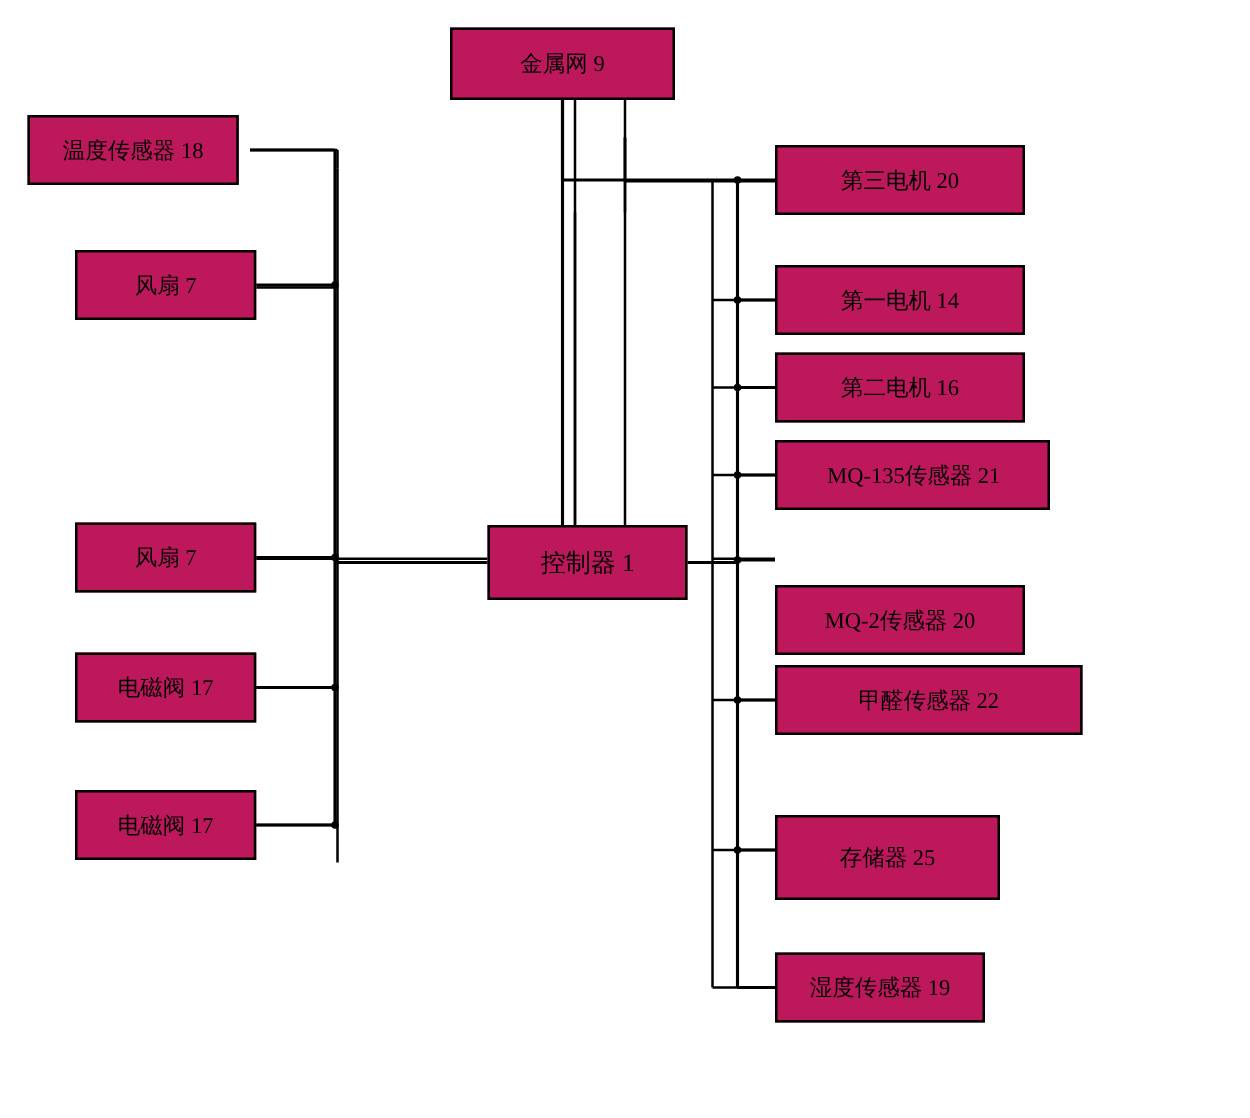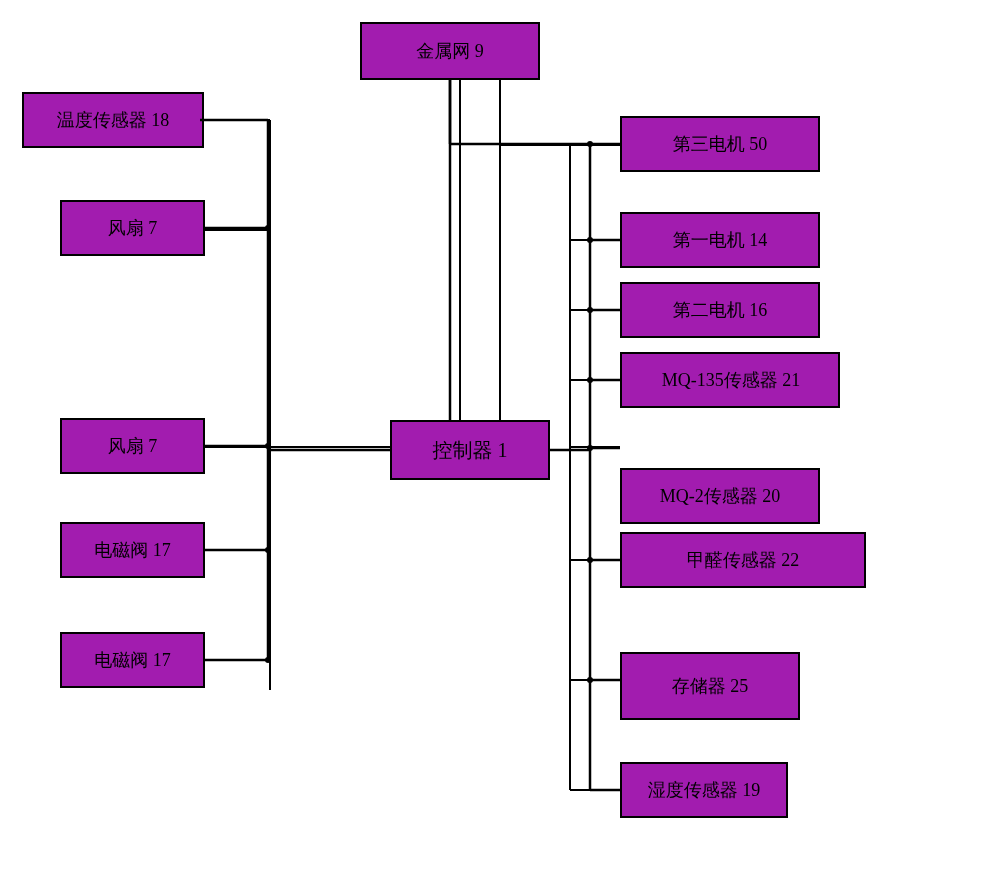--- a/index.html
+++ b/index.html
@@ -24,21 +24,21 @@
       top: 0; left: 0;
       width: 1000px;
       height: 894px;
       pointer-events: none;
     }
 
     
     .box {
       position: absolute;
       border: 2px solid #000;
-      background: #a21caf;
+      background: #be185d;
       display: flex;
       align-items: center;
       justify-content: center;
       text-align: center;
       font-size: 18px;
       font-weight: normal;
       white-space: nowrap;
       padding: 6px 10px;
     }
 
@@ -100,33 +100,33 @@
 
     <line x1="570" y1="790" x2="620" y2="790" stroke="#000" stroke-width="2"></line>
 
     <line x1="500" y1="80" x2="500" y2="145" stroke="#000" stroke-width="2"></line>
     <line x1="500" y1="145" x2="570" y2="145" stroke="#000" stroke-width="2"></line>
 
   </svg>
 
   <div class="box" style="left: 360px; top: 22px; width: 180px; height: 58px;">金属网 9</div>
 
-  <div class="box" style="left: 22px; top: 92px; width: 182px; height: 56px;">温度传感器 18</div>
+  <div class="box" style="left: 22px; top: 92px; width: 169px; height: 56px;">温度传感器 18</div>
 
   <div class="box" style="left: 60px; top: 200px; width: 145px; height: 56px;">风扇 7</div>
 
   <div class="box" style="left: 60px; top: 418px; width: 145px; height: 56px;">风扇 7</div>
 
   <div class="box" style="left: 60px; top: 522px; width: 145px; height: 56px;">电磁阀 17</div>
 
   <div class="box" style="left: 60px; top: 632px; width: 145px; height: 56px;">电磁阀 17</div>
 
   <div class="box box-controller" style="left: 390px; top: 420px; width: 160px; height: 60px;">控制器 1</div>
 
-  <div class="box" style="left: 620px; top: 116px; width: 200px; height: 56px;">第三电机 50</div>
+  <div class="box" style="left: 620px; top: 116px; width: 200px; height: 56px;">第三电机 20</div>
 
   <div class="box" style="left: 620px; top: 212px; width: 200px; height: 56px;">第一电机 14</div>
 
   <div class="box" style="left: 620px; top: 282px; width: 200px; height: 56px;">第二电机 16</div>
 
   <div class="box" style="left: 620px; top: 352px; width: 220px; height: 56px; padding-left: 12px;">MQ-135传感器 21</div>
 
   <div class="box" style="left: 620px; top: 420px; width: 200px; height: 56px; margin-top: 48px;">MQ-2传感器 20</div>
 
   <div class="box" style="left: 620px; top: 532px; width: 246px; height: 56px;">甲醛传感器 22</div>

